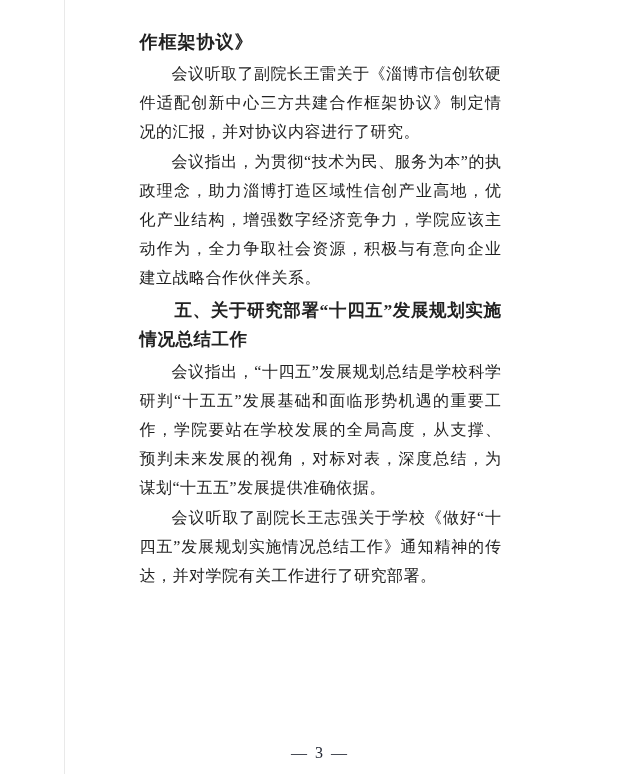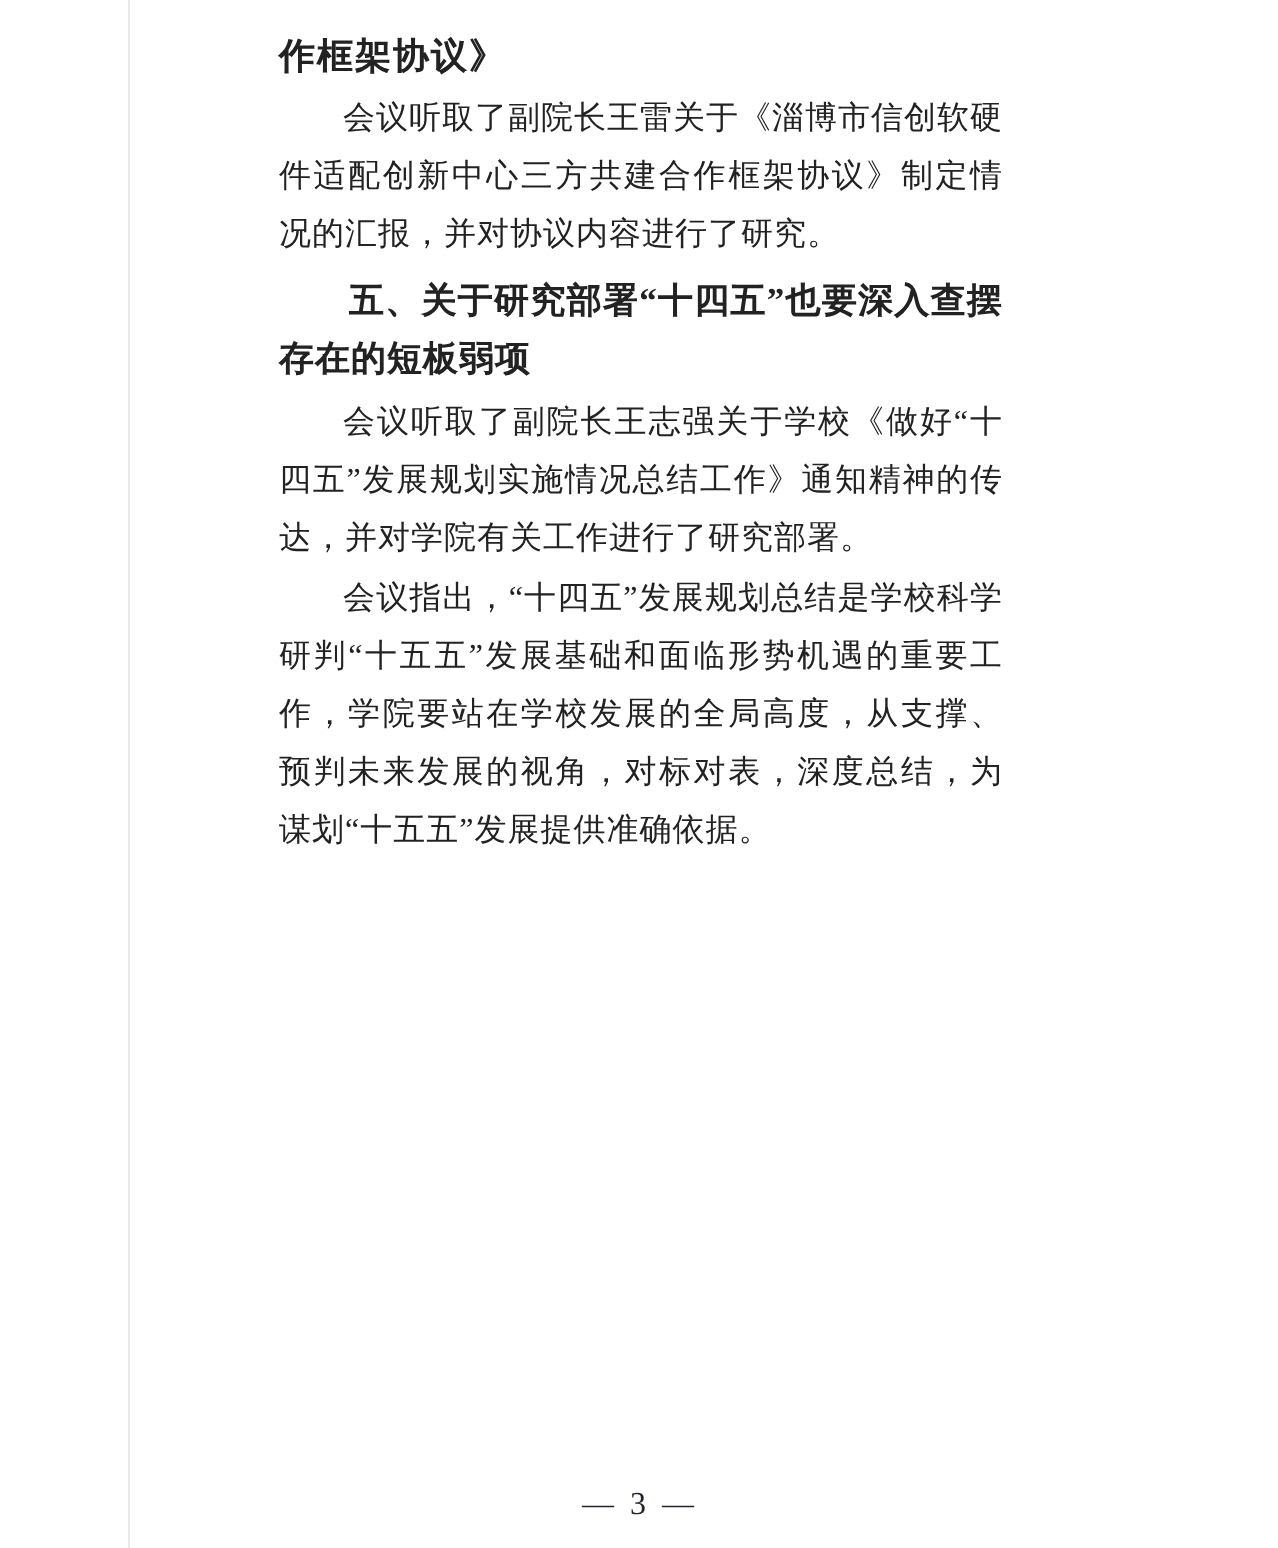--- a/index.html
+++ b/index.html
@@ -7,21 +7,21 @@
     padding: 0;
     background: #ffffff;
   }
   .page {
     position: relative;
     width: 512px;
     height: 774px;
     margin: 0 auto;
     background: #ffffff;
     box-sizing: border-box;
-    padding: 14px 74px 0 75px;
+    padding: 28px 74px 0 75px;
     font-family: "Liberation Serif", "DejaVu Serif", serif;
     color: #222222;
     overflow: hidden;
     border-left: 1px solid #e9e9e9;
   }
   .block {
     font-size: 16px;
     line-height: 29px;
     letter-spacing: 0.5px;
     text-align: justify;
@@ -58,24 +58,25 @@
 </style>
 </head>
 <body>
 
 <div class="page">
 
   <div class="block heading-continuation">作框架协议》</div>
 
   <div class="block paragraph">会议听取了副院长王雷关于《淄博市信创软硬件适配创新中心三方共建合作框架协议》制定情况的汇报，并对协议内容进行了研究。</div>
 
+  <div class="block paragraph">会议指出，为贯彻“技术为民、服务为本”的执政理念，助力淄博打造区域性信创产业高地，优化产业结构，增强数字经济竞争力，学院应该主动作为，全力争取社会资源，积极与有意向企业建立战略合作伙伴关系。</div>
 
 
-  <div class="block section-heading">五、关于研究部署“十四五”也要深入查摆存在的短板弱项</div>
+  <div class="block section-heading">五、关于研究部署“十四五”发展规划实施情况总结工作</div>
+
+  <div class="block paragraph">会议指出，“十四五”发展规划总结是学校科学研判“十五五”发展基础和面临形势机遇的重要工作，学院要站在学校发展的全局高度，从支撑、预判未来发展的视角，对标对表，深度总结，为谋划“十五五”发展提供准确依据。</div>
 
   <div class="block paragraph">会议听取了副院长王志强关于学校《做好“十四五”发展规划实施情况总结工作》通知精神的传达，并对学院有关工作进行了研究部署。</div>
-
-  <div class="block paragraph">会议指出，“十四五”发展规划总结是学校科学研判“十五五”发展基础和面临形势机遇的重要工作，学院要站在学校发展的全局高度，从支撑、预判未来发展的视角，对标对表，深度总结，为谋划“十五五”发展提供准确依据。</div>
 
 
   <div class="footer">— 3 —</div>
 
 </div>
 
 </body></html>

